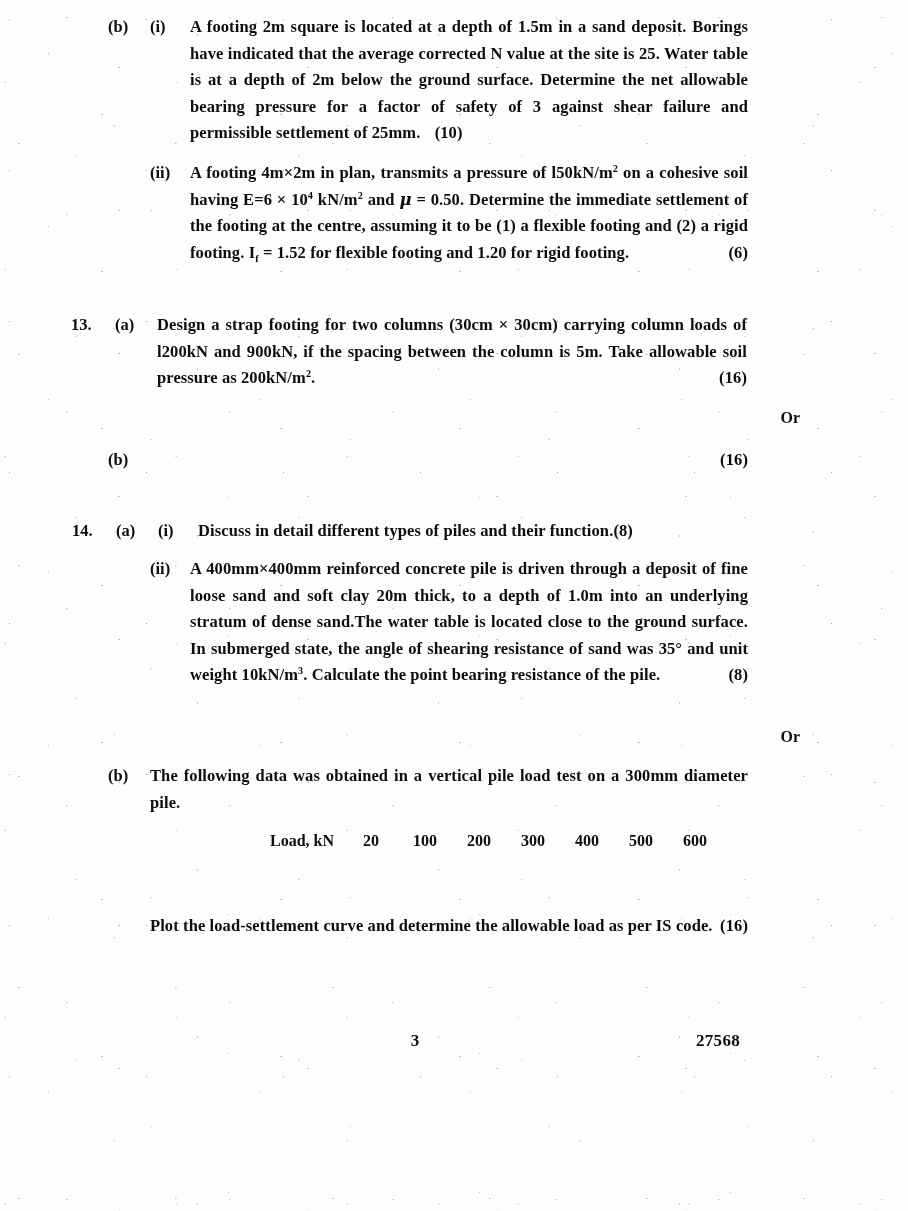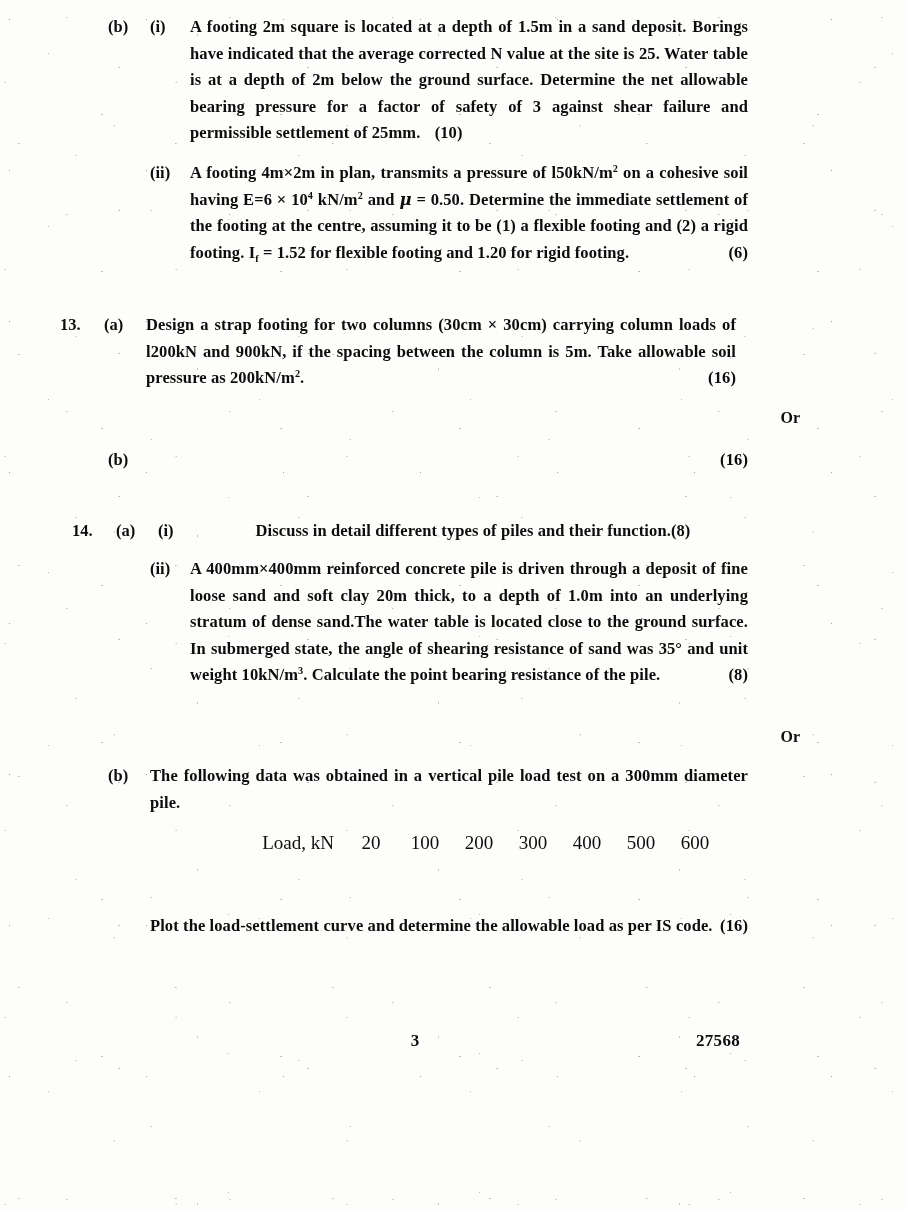--- a/index.html
+++ b/index.html
@@ -72,36 +72,36 @@
     font-weight: bold;
     font-size: 16.5px;
     line-height: 26.5px;
     text-align: justify;
     text-justify: inter-word;
     letter-spacing: 0.1px;
   }
 
   .lastline {
     display: flex;
-    justify-content: center;
+    justify-content: flex-start;
     align-items: baseline;
   }
 
   .or-sep {
     position: absolute;
     width: 800px;
     text-align: right;
     font-weight: bold;
     font-size: 16px;
   }
 
   .datatable {
     position: absolute;
-    font-weight: normal;
-    font-size: 19px;
+    font-weight: bold;
+    font-size: 16px;
   }
 
   .datatable table {
     border-collapse: collapse;
   }
 
   .datatable td {
     padding: 0;
     white-space: nowrap;
   }
@@ -158,21 +158,21 @@
   </div>
 
   <div class="qblock" style="left:150px; top:160px; width:598px;">
     <div class="marker-roman">(ii)</div>
     <div class="body-text" style="width:558px;">
       <span>A footing 4m×2m in plan, transmits a pressure of l50kN/m</span><sup>2</sup><span> on a cohesive soil having E=6 × 10</span><sup>4</sup><span> kN/m</span><sup>2</sup><span> and </span><span class="greek">μ</span><span> = 0.50. Determine the immediate settlement of the footing at the centre, assuming it to be (1) a flexible footing and (2) a rigid footing. I</span><sub>f</sub><span> = 1.52 for flexible footing and 1.20 for rigid footing.</span>
       <span style="float:right;">(6)</span>
     </div>
   </div>
 
-  <div class="qblock" style="left:60px; top:312px; width:676px;">
+  <div class="qblock" style="left:71px; top:312px; width:676px;">
     <div class="marker-num">13.</div>
     <div class="marker-alpha">(a)</div>
     <div class="body-text" style="width:590px;">
       <span>Design a strap footing for two columns (30cm × 30cm) carrying column loads of l200kN and 900kN, if the spacing between the column is 5m. Take allowable soil pressure as 200kN/m</span><sup>2</sup><span>.</span>
       <span style="float:right;">(16)</span>
     </div>
   </div>
 
   <div class="or-sep" style="top:409px;">Or</div>
 

